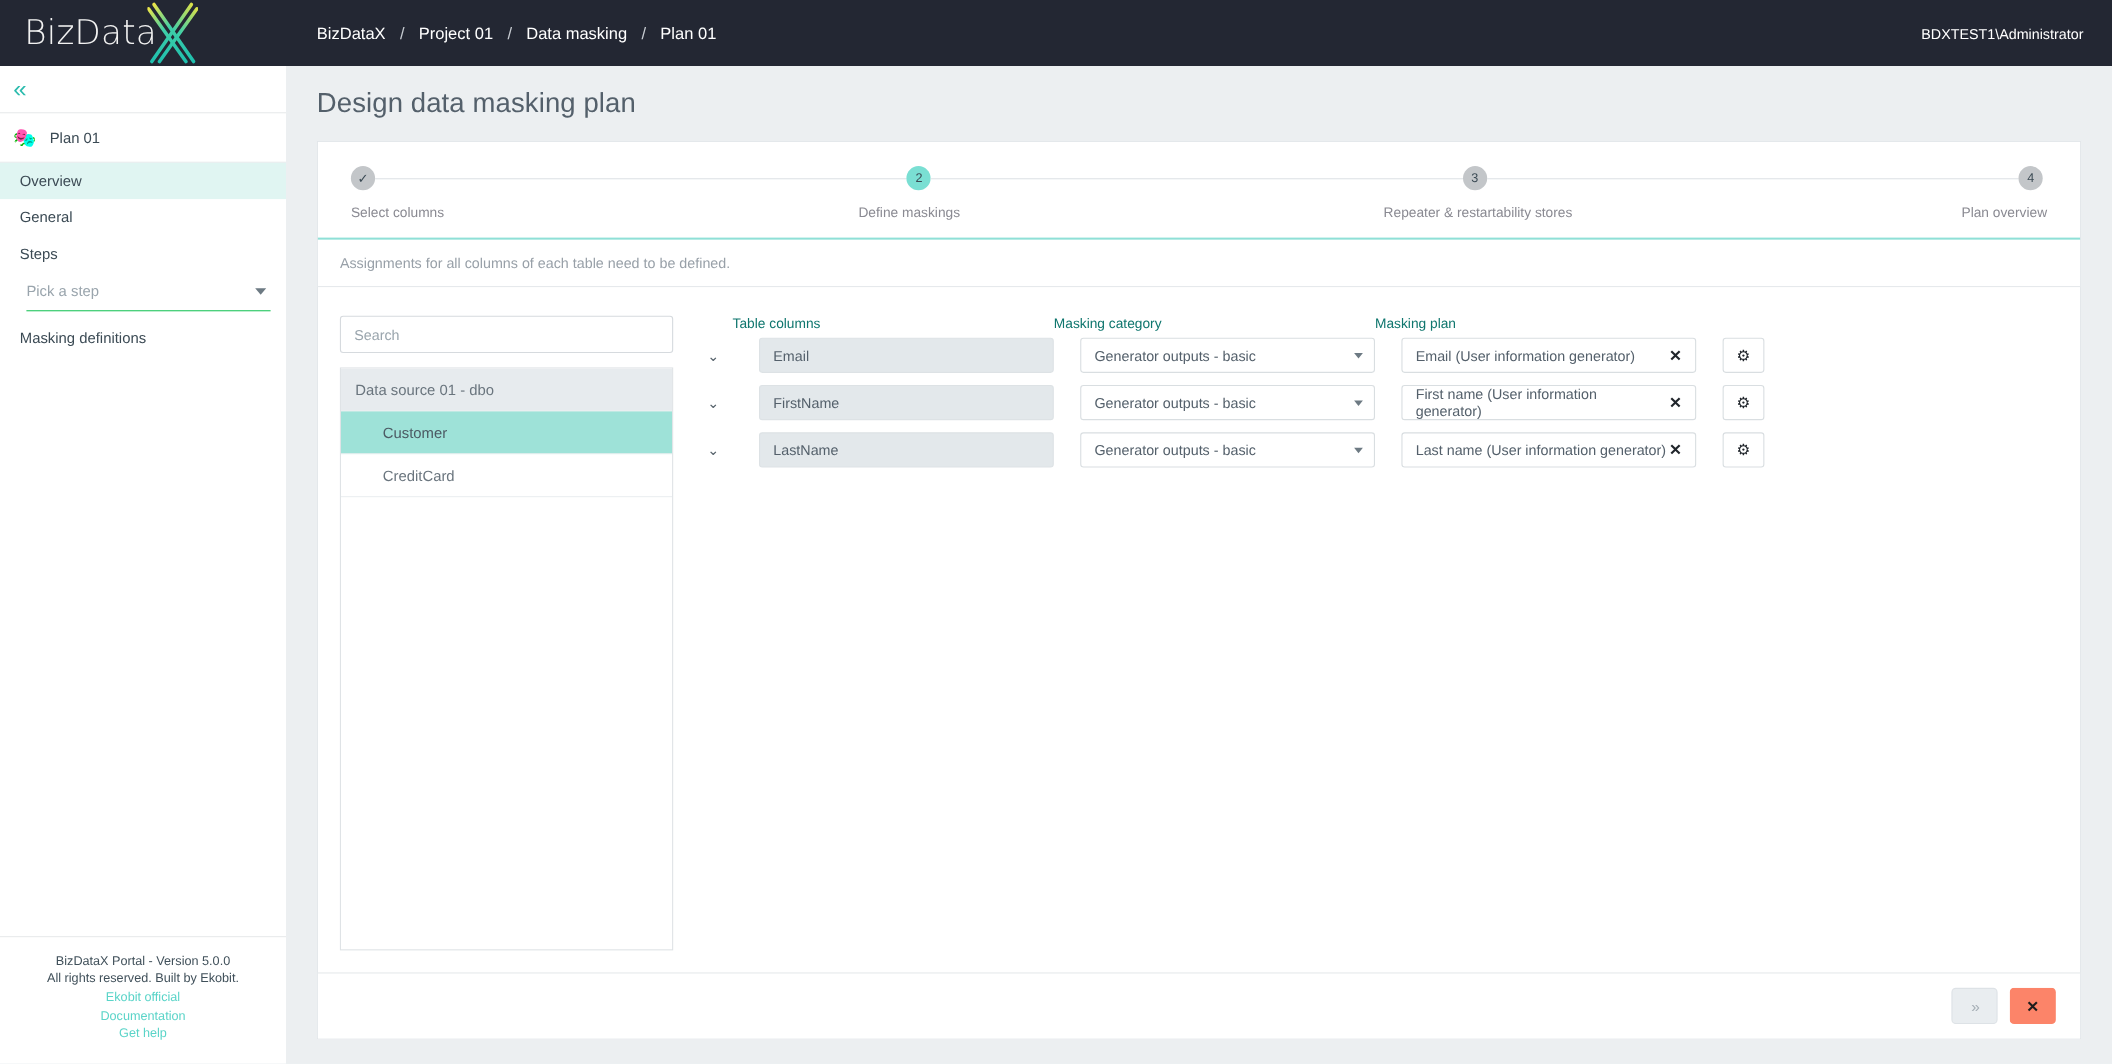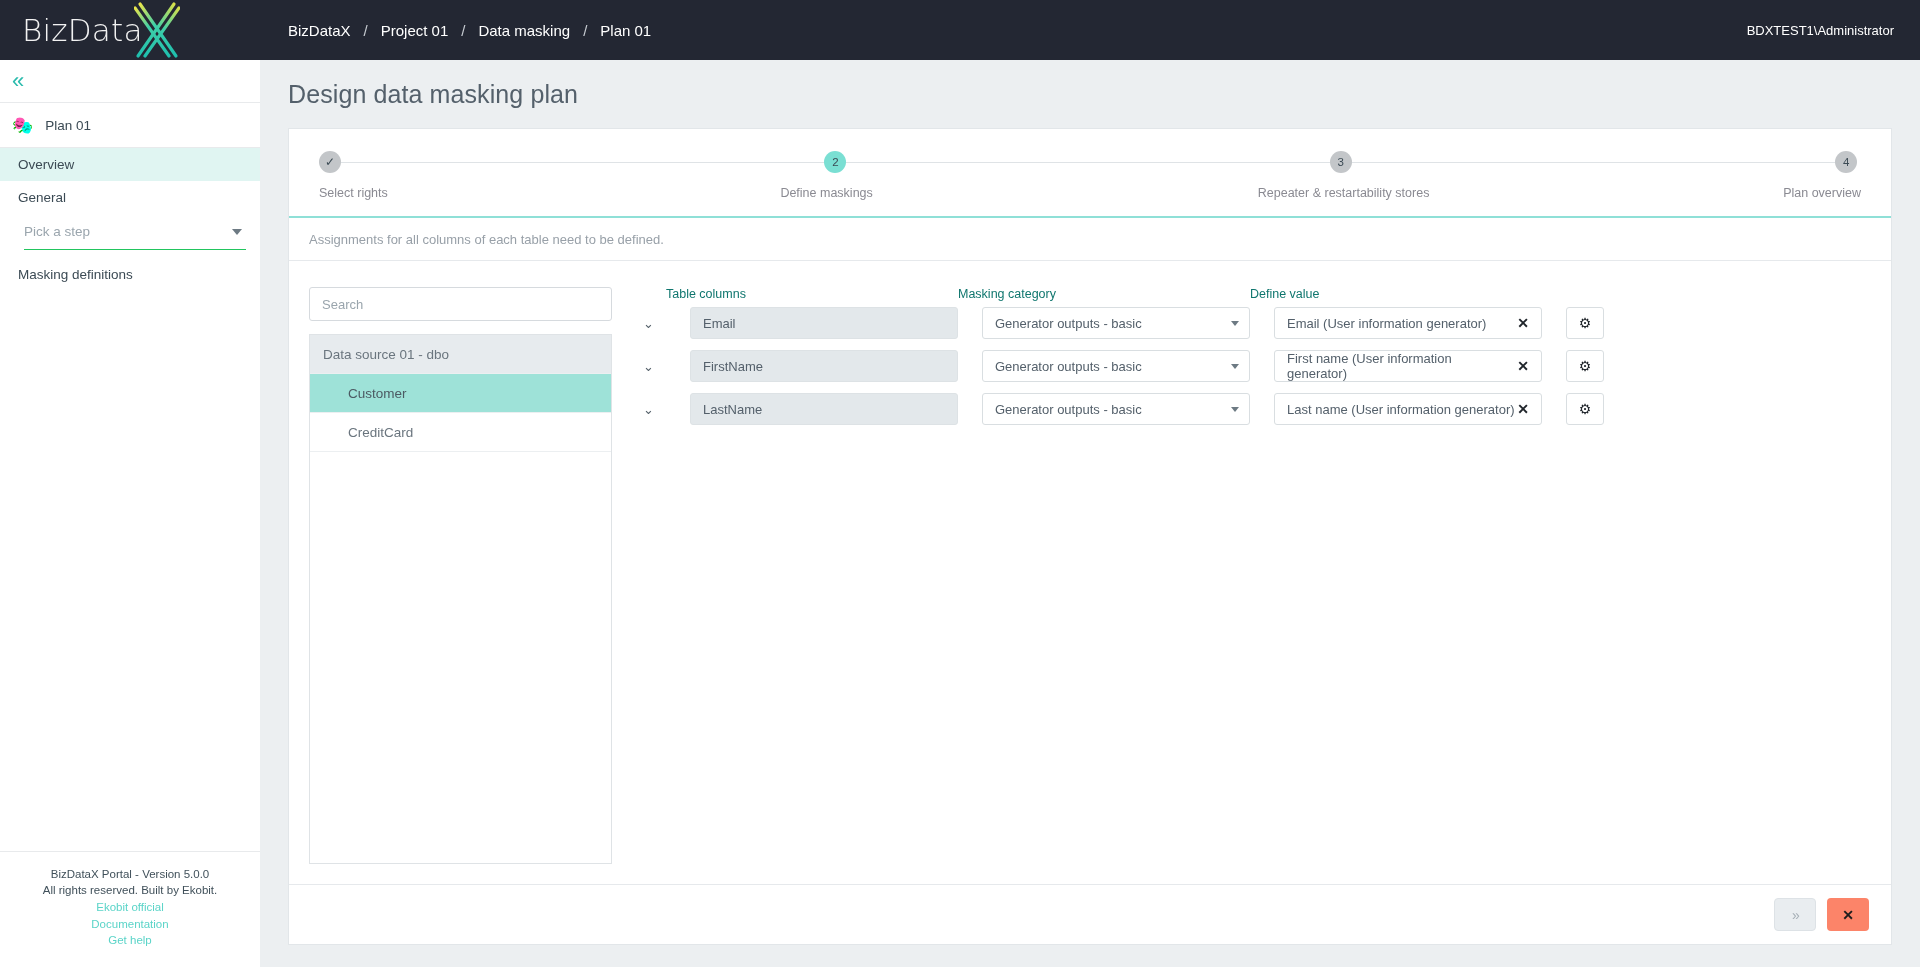--- a/index.html
+++ b/index.html
@@ -239,20 +239,23 @@
       <span class="plan-label">Plan 01</span>
     </div>
 
     <div class="nav-item active">
       <span>Overview</span>
     </div>
     <div class="nav-item">
       <span>General</span>
     </div>
 
+    <div class="nav-group-label">
+      <span>Steps</span>
+    </div>
     <div class="picker">
       <span>Pick a step</span>
       <span class="caret"></span>
     </div>
 
     <div class="nav-group-label" style="margin-top:8px;">
       <span>Masking definitions</span>
     </div>
 
     <div class="nav-spacer"></div>
@@ -287,21 +290,21 @@
       <section class="card">
 
         <div class="stepper">
           <div class="steps-track">
 
             <div class="step s1">
               <div class="bubble-row">
                 <span class="bubble done">✓</span>
                 <span class="bar"></span>
               </div>
-              <span class="step-label">Select rights</span>
+              <span class="step-label">Select columns</span>
             </div>
 
             <div class="step s2">
               <div class="bubble-row">
                 <span class="bubble current">2</span>
                 <span class="bar"></span>
               </div>
               <span class="step-label">Define maskings</span>
             </div>
 
@@ -340,21 +343,21 @@
                 <span>CreditCard</span>
               </div>
             </div>
           </div>
 
           <div class="mask-panel">
 
             <div class="mask-head">
               <span class="hcol h-col-table">Table columns</span>
               <span class="hcol h-col-cat">Masking category</span>
-              <span class="hcol h-col-val">Define value</span>
+              <span class="hcol h-col-val">Masking plan</span>
             </div>
 
             <div class="mask-row">
               <span class="row-chev">⌄</span>
               <div class="fld-readonly">
                 <span>Email</span>
               </div>
               <div class="fld-select">
                 <span>Generator outputs - basic</span>
                 <span class="caret"></span>

